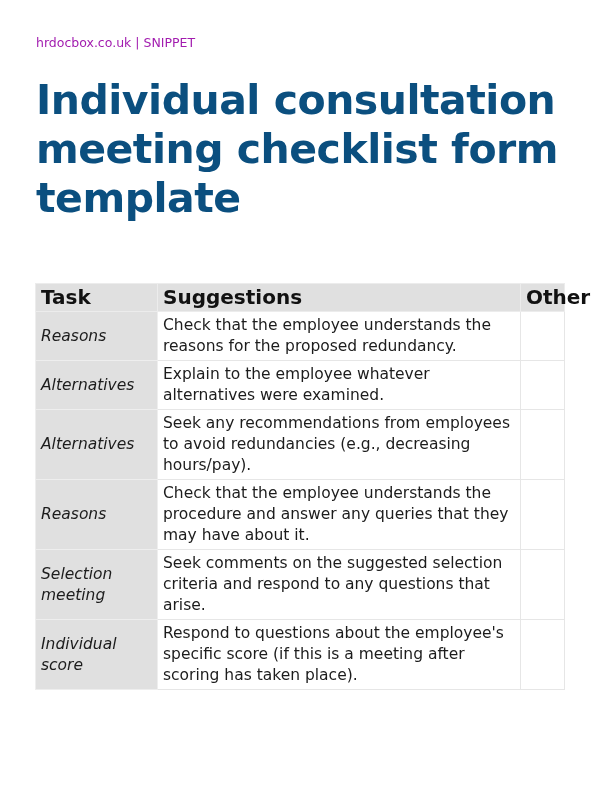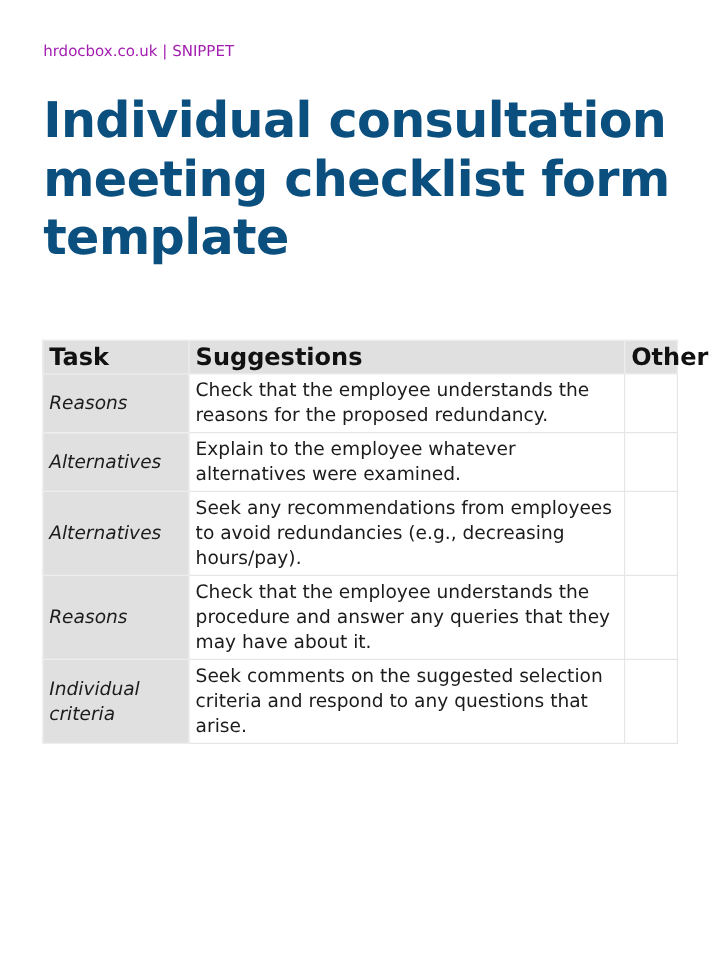--- a/index.html
+++ b/index.html
@@ -115,18 +115,23 @@
       <td class="task">Alternatives</td>
       <td class="desc">Seek any recommendations from employees to avoid redundancies (e.g., decreasing hours/pay).</td>
       <td class="tick"></td>
     </tr>
     <tr class="r3">
       <td class="task">Reasons</td>
       <td class="desc">Check that the employee understands the procedure and answer any queries that they may have about it.</td>
       <td class="tick"></td>
     </tr>
     <tr class="r3">
-      <td class="task">Individual criteria</td>
+      <td class="task">Selection meeting</td>
       <td class="desc">Seek comments on the suggested selection criteria and respond to any questions that arise.</td>
+      <td class="tick"></td>
+    </tr>
+    <tr class="r3">
+      <td class="task">Individual score</td>
+      <td class="desc">Respond to questions about the employee's specific score (if this is a meeting after scoring has taken place).</td>
       <td class="tick"></td>
     </tr>
   </tbody>
 </table>
 
 </body></html>

